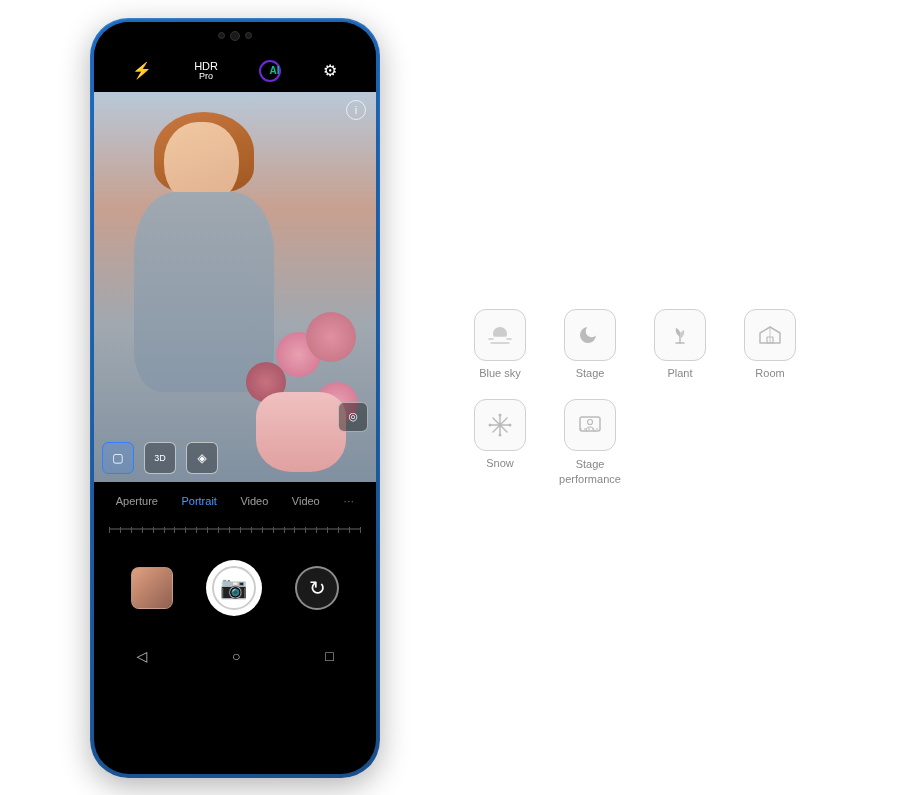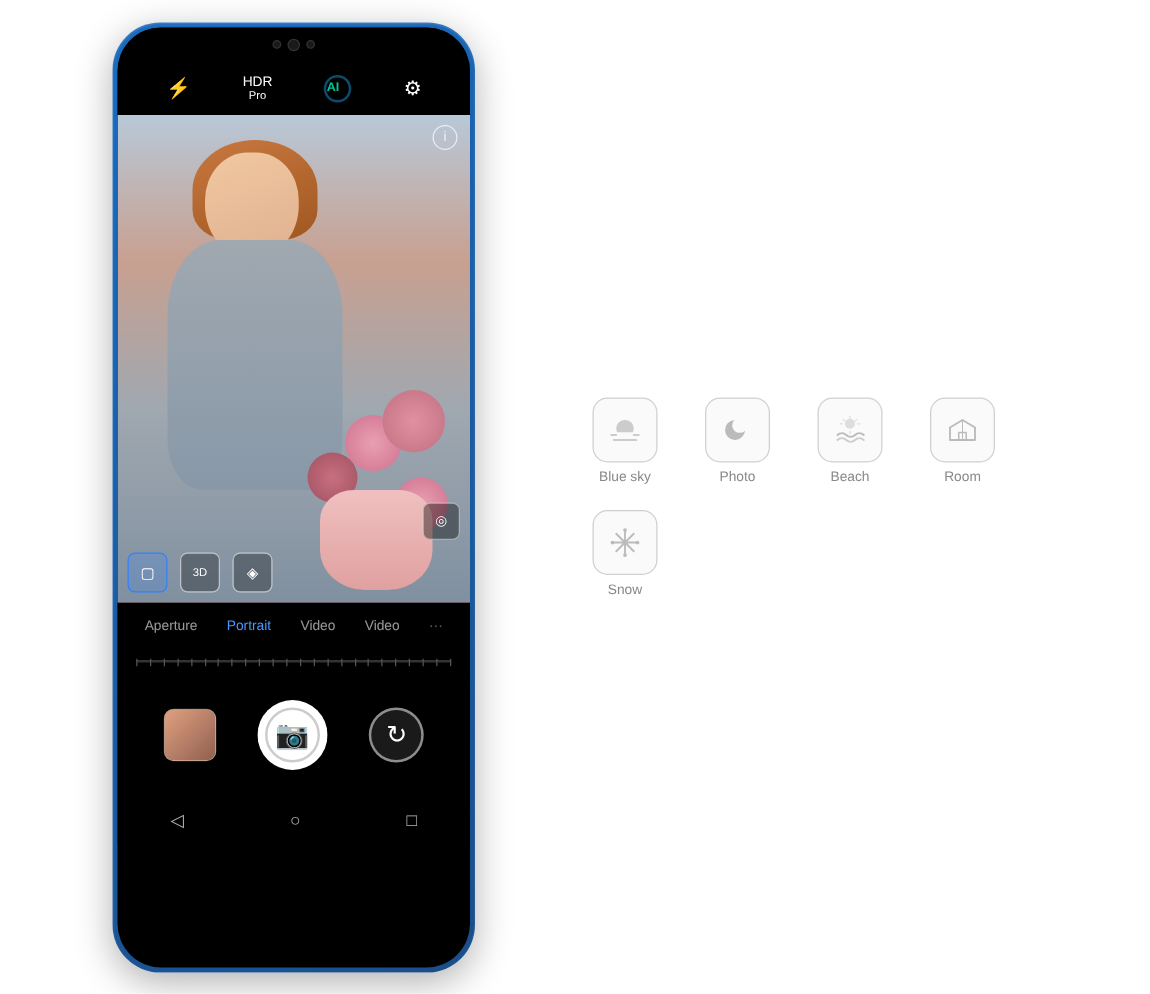--- a/index.html
+++ b/index.html
@@ -98,28 +98,28 @@
       flex-direction: column;
       align-items: center;
       color: #fff;
       font-size: 9px;
       line-height: 1.1;
     }
     .hdr-label .main { font-size: 11px; font-weight: normal; }
     .ai-icon {
       width: 22px;
       height: 22px;
-      border: 2px solid #0c4a6e;
+      border: 2px solid #6d28d9;
       border-radius: 50%;
       color: #00c896;
       font-size: 10px;
       font-weight: bold;
       display: flex;
       align-items: center;
-      justify-content: flex-start;
+      justify-content: flex-end;
     }
 
     
     .camera-photo-area {
       width: 100%;
       height: 390px;
       position: relative;
       overflow: hidden;
       background: #c8a0a0;
     }
@@ -570,34 +570,34 @@
         </svg>
       </div>
       <span class="ai-mode-label">Blue sky</span>
     </div>
     <div class="ai-mode-item">
       <div class="ai-mode-icon-wrap">
         <svg width="28" height="28" viewBox="0 0 28 28" fill="none" xmlns="http://www.w3.org/2000/svg">
           <path d="M20 14.5A8 8 0 1 1 11.5 6a6 6 0 0 0 8.5 8.5z" fill="#bbbbbb"></path>
         </svg>
       </div>
-      <span class="ai-mode-label">Photo</span>
+      <span class="ai-mode-label">Stage</span>
     </div>
-
     <div class="ai-mode-item">
       <div class="ai-mode-icon-wrap">
         <svg width="28" height="28" viewBox="0 0 28 28" fill="none" xmlns="http://www.w3.org/2000/svg">
-          <path d="M4 18c2-2 5-2 7 0s5 2 7 0 5-2 7 0" stroke="#bbbbbb" stroke-width="1.5" stroke-linecap="round"></path>
-          <path d="M4 22c2-2 5-2 7 0s5 2 7 0 5-2 7 0" stroke="#cccccc" stroke-width="1.5" stroke-linecap="round"></path>
-          <circle cx="14" cy="9" r="4" fill="#dddddd"></circle>
-          <path d="M14 5v-2M14 15v2M8 9H6M22 9h-2M9.9 6.9L8.5 5.5M18.1 6.9l1.4-1.4" stroke="#dddddd" stroke-width="1" stroke-linecap="round"></path>
+          <path d="M14 22V12" stroke="#bbbbbb" stroke-width="1.5" stroke-linecap="round"></path>
+          <path d="M14 16c-3-2-5-5-4-9 3 1 5 4 4 9z" fill="#bbbbbb"></path>
+          <path d="M14 18c3-2 5-5 4-9-3 1-5 4-4 9z" fill="#cccccc"></path>
+          <path d="M10 22h8" stroke="#bbbbbb" stroke-width="1.5" stroke-linecap="round"></path>
         </svg>
       </div>
-      <span class="ai-mode-label">Beach</span>
+      <span class="ai-mode-label">Plant</span>
     </div>
+
     <div class="ai-mode-item">
       <div class="ai-mode-icon-wrap">
         <svg width="28" height="28" viewBox="0 0 28 28" fill="none" xmlns="http://www.w3.org/2000/svg">
           <path d="M4 22V12L14 6l10 6v10H4z" stroke="#bbbbbb" stroke-width="1.5" fill="none" stroke-linejoin="round"></path>
           <rect x="11" y="16" width="6" height="6" rx="0.5" stroke="#bbbbbb" stroke-width="1.2" fill="none"></rect>
           <path d="M14 6v16" stroke="#bbbbbb" stroke-width="0.8"></path>
         </svg>
       </div>
       <span class="ai-mode-label">Room</span>
     </div>
@@ -610,15 +610,26 @@
           <line x1="21" y1="7" x2="7" y2="21" stroke="#bbbbbb" stroke-width="1.5" stroke-linecap="round"></line>
           <circle cx="14" cy="14" r="2" fill="#bbbbbb"></circle>
           <circle cx="14" cy="4" r="1.5" fill="#bbbbbb"></circle>
           <circle cx="14" cy="24" r="1.5" fill="#bbbbbb"></circle>
           <circle cx="4" cy="14" r="1.5" fill="#bbbbbb"></circle>
           <circle cx="24" cy="14" r="1.5" fill="#bbbbbb"></circle>
         </svg>
       </div>
       <span class="ai-mode-label">Snow</span>
     </div>
+    <div class="ai-mode-item">
+      <div class="ai-mode-icon-wrap">
+        <svg width="28" height="28" viewBox="0 0 28 28" fill="none" xmlns="http://www.w3.org/2000/svg">
+          <rect x="4" y="6" width="20" height="14" rx="2" stroke="#bbbbbb" stroke-width="1.5" fill="none"></rect>
+          <path d="M4 18h20" stroke="#bbbbbb" stroke-width="1" stroke-dasharray="2 2"></path>
+          <circle cx="14" cy="11" r="2.5" stroke="#bbbbbb" stroke-width="1.2" fill="none"></circle>
+          <path d="M10 20c0-2.2 1.8-4 4-4s4 1.8 4 4" stroke="#bbbbbb" stroke-width="1.2" stroke-linecap="round" fill="none"></path>
+        </svg>
+      </div>
+      <span class="ai-mode-label" style="max-width:75px;word-break:break-word;line-height:1.3;">Stage performance</span>
+    </div>
   </div>
 
 </div>
 
 </body></html>

